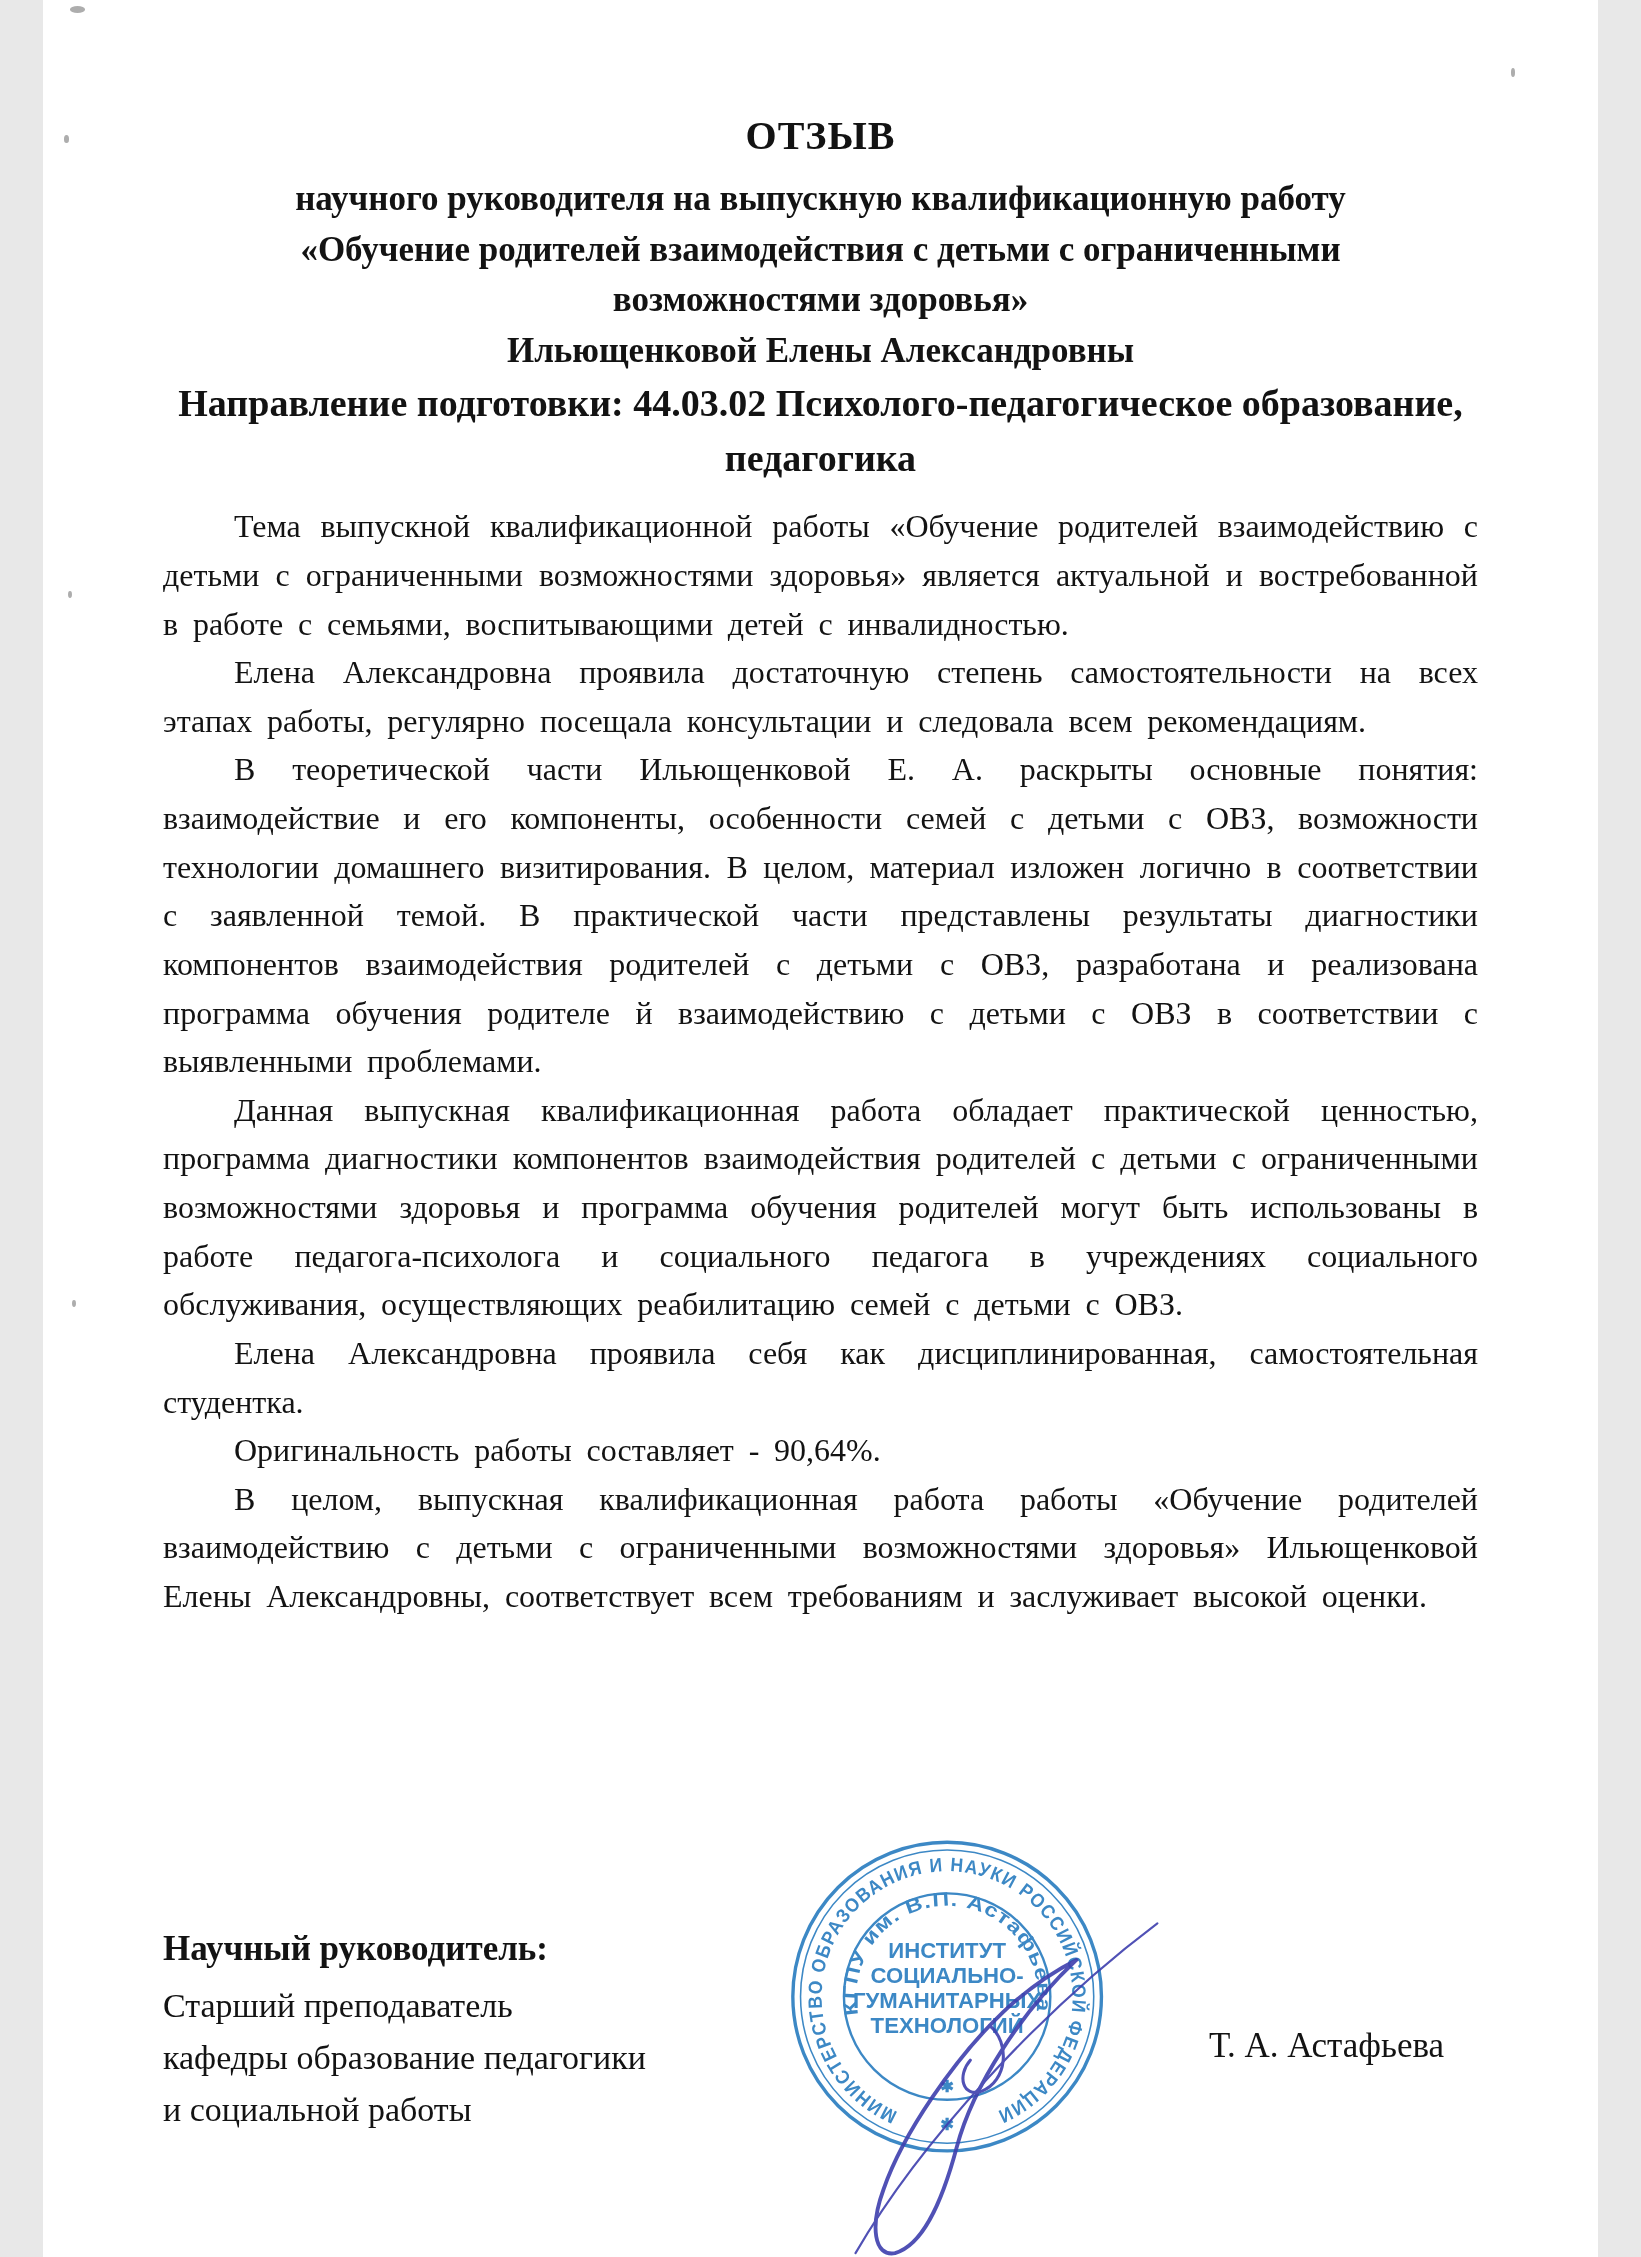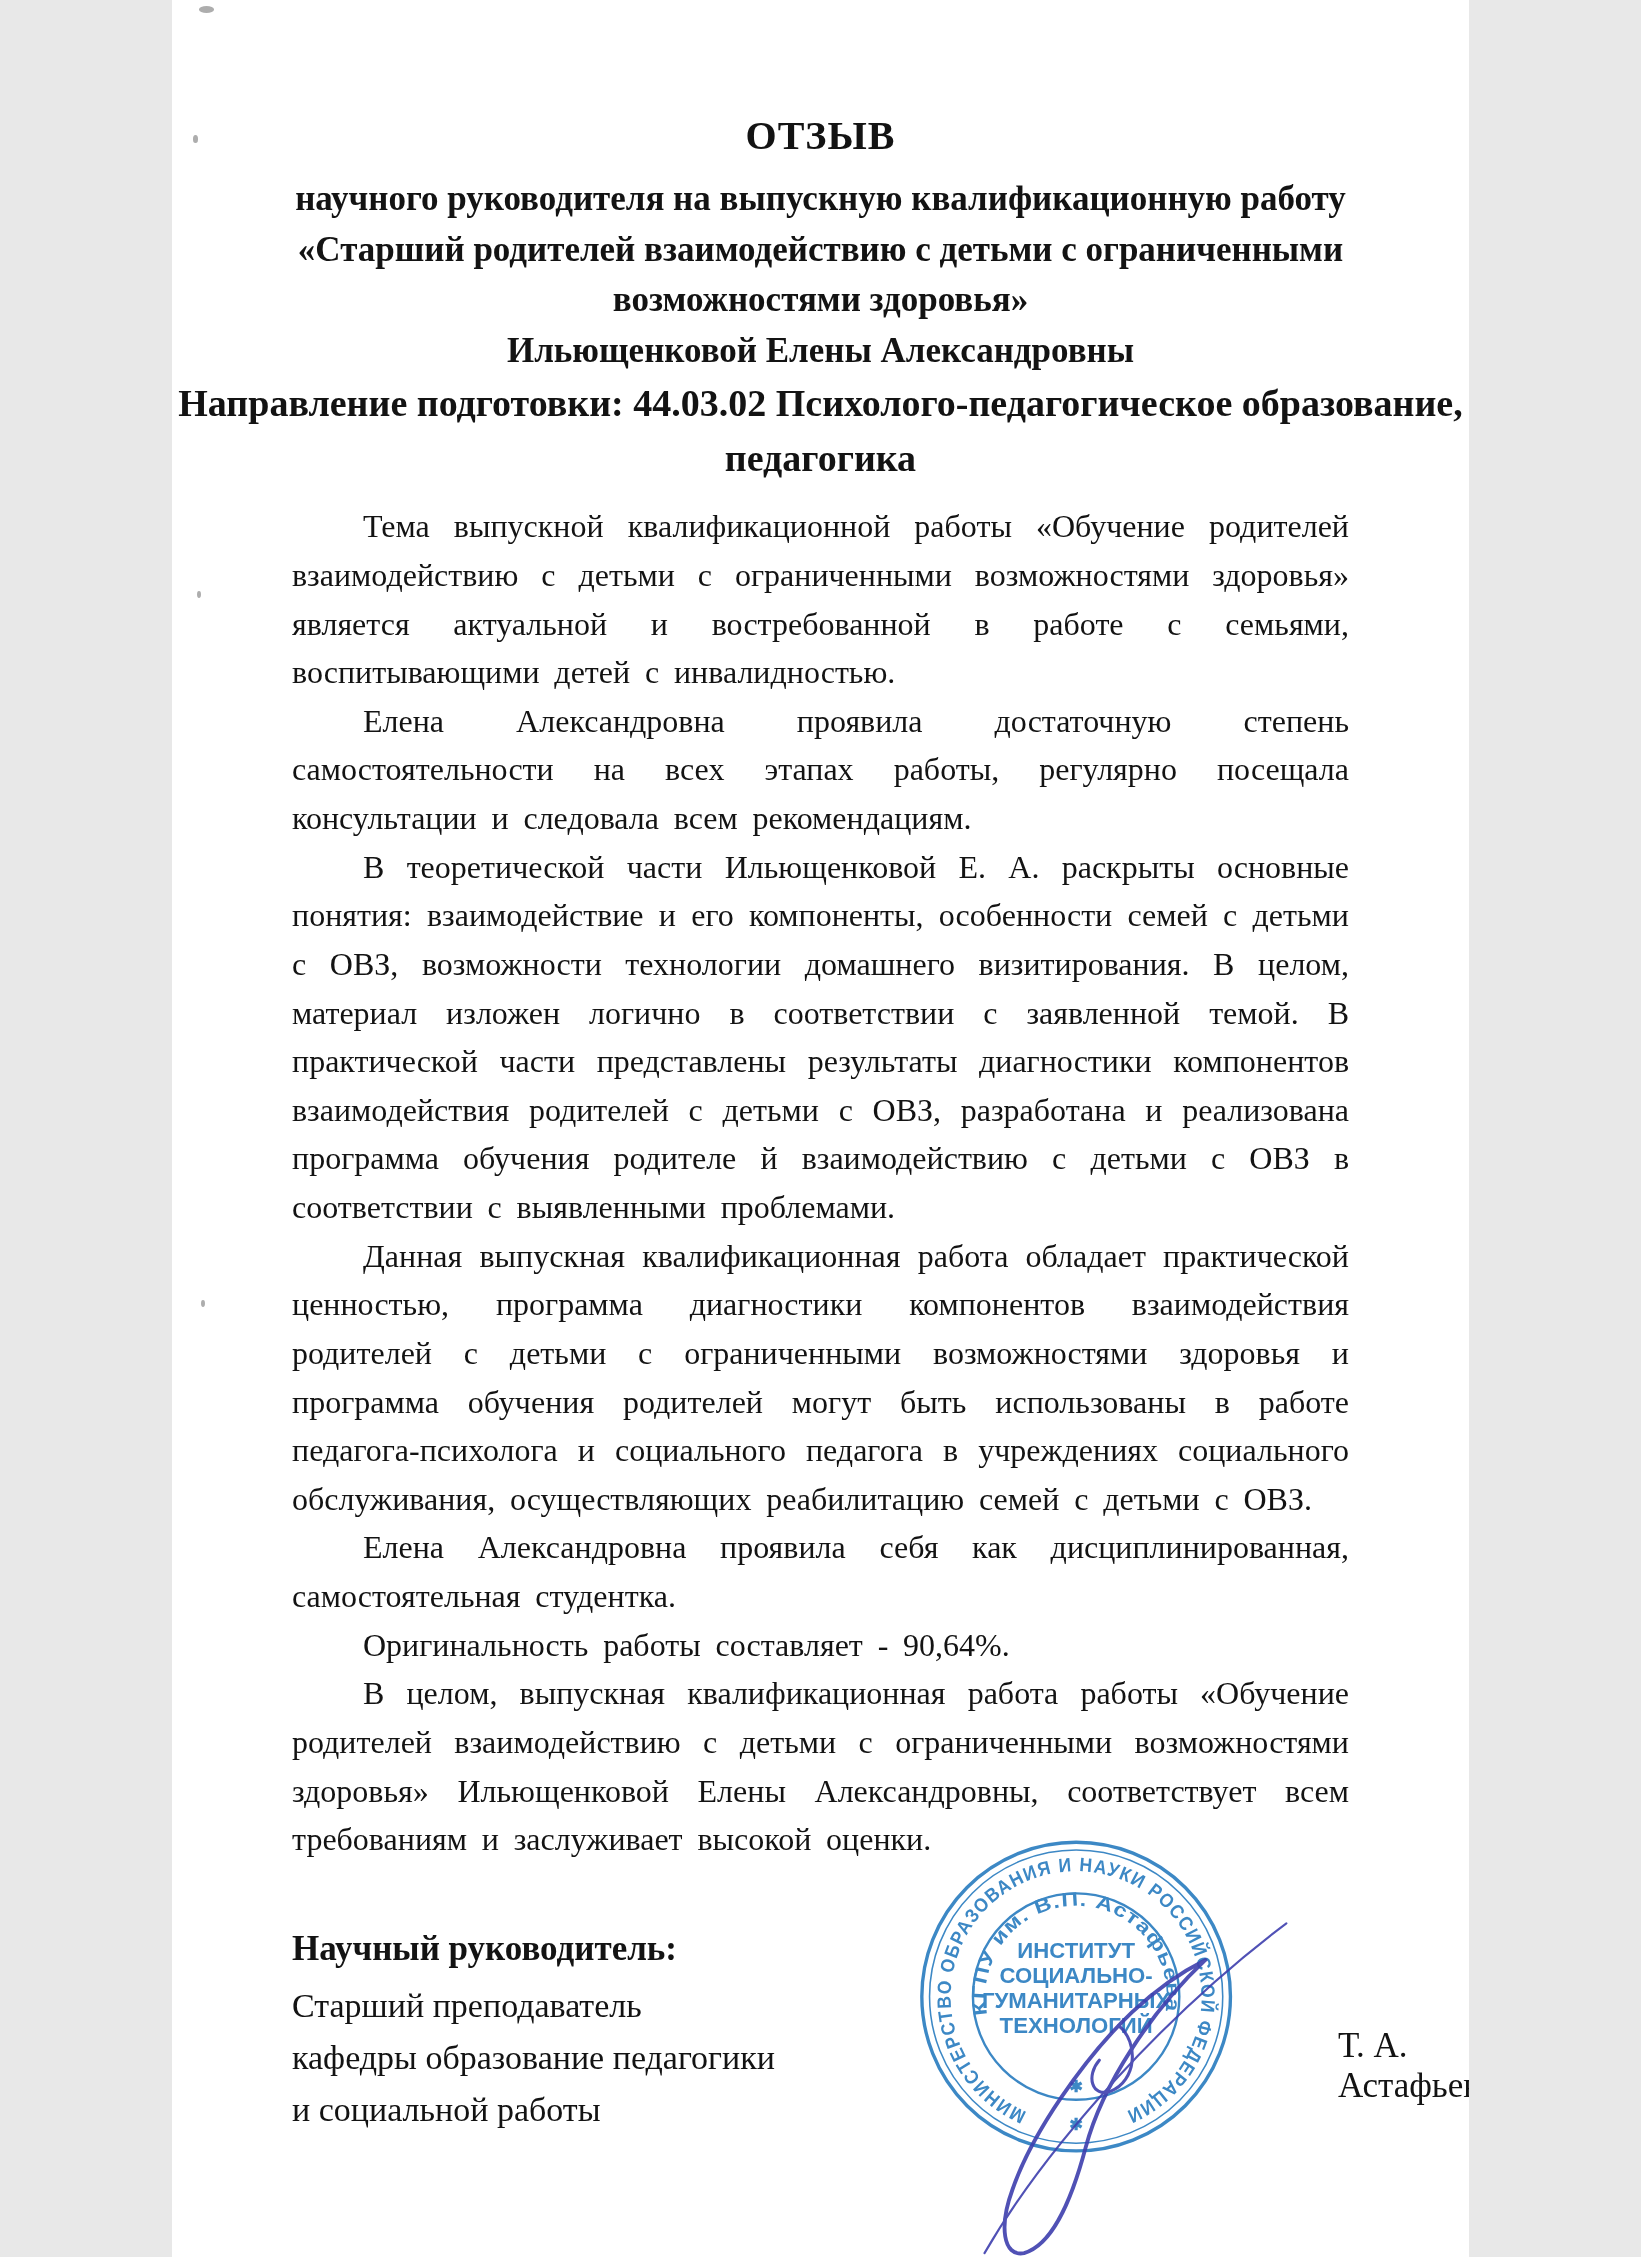--- a/index.html
+++ b/index.html
@@ -1,18 +1,18 @@
 <!DOCTYPE html>
 <html><head>
 <meta charset="utf-8">
 <style>
   html, body { margin: 0; padding: 0; background: #e8e8e8; }
   .page {
     position: relative;
-    width: 1297px;
+    width: 1555px;
     height: 2257px;
     margin: 0 auto;
     background: #ffffff;
     overflow: hidden;
     font-family: "Liberation Serif", "DejaVu Serif", serif;
     color: #131313;
   }
   .header { padding-top: 112px; text-align: center; }
   .doc-title {
     font-size: 40px;
@@ -78,21 +78,21 @@
 </style>
 </head>
 <body>
 
 <div class="page">
 
   <div class="header">
     <div class="doc-title">ОТЗЫВ</div>
     <div class="doc-subtitle">
       <div>научного руководителя на выпускную квалификационную работу</div>
-      <div>«Старший родителей взаимодействию с детьми с ограниченными</div>
+      <div>«Обучение родителей взаимодействия с детьми с ограниченными</div>
       <div>возможностями здоровья»</div>
       <div>Ильющенковой Елены Александровны</div>
     </div>
     <div class="doc-program">
       <div>Направление подготовки: 44.03.02 Психолого-педагогическое образование,</div>
       <div>педагогика</div>
     </div>
   </div>
 
   <div class="body-text">

